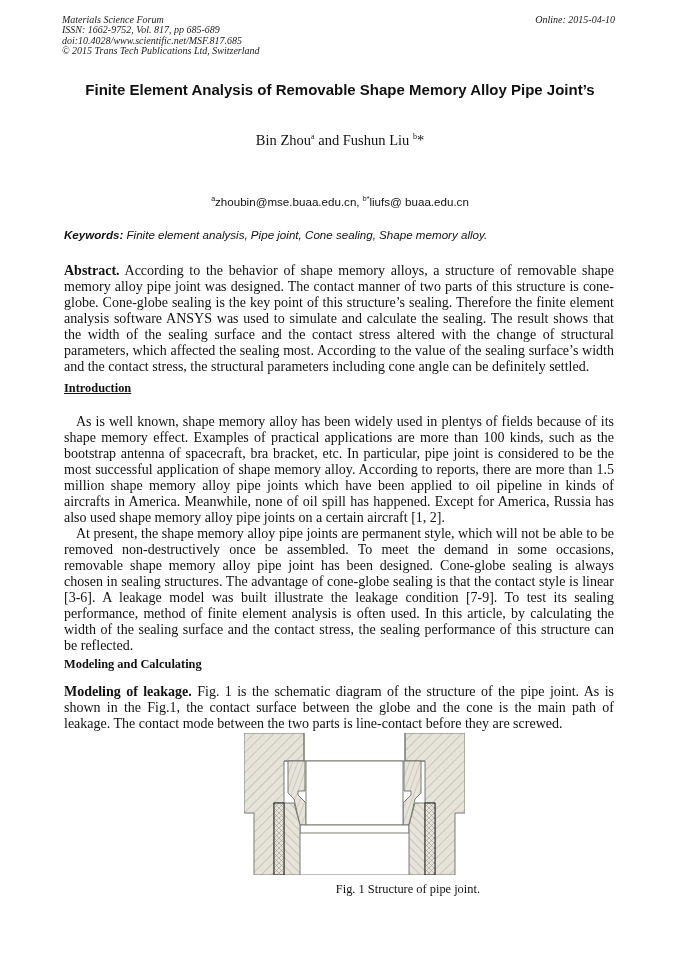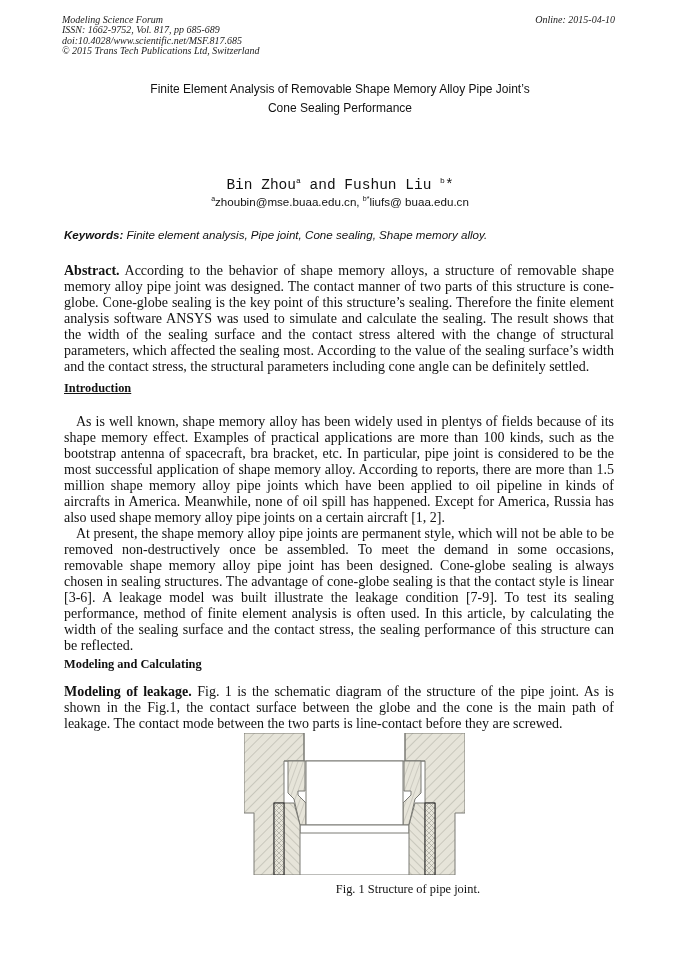--- a/index.html
+++ b/index.html
@@ -14,26 +14,26 @@
     font-size: 10px; line-height: 10.4px; color: #222;
   }
   .hdr-right {
     position: absolute; right: 63px; top: 15px;
     font-family: "Liberation Serif", serif; font-style: italic;
     font-size: 10px; line-height: 10.4px; color: #222;
   }
   .title {
     position: absolute; left: 40px; width: 600px; top: 80px;
     text-align: center; font-family: "Liberation Sans", sans-serif;
-    font-weight: normal; font-size: 12px; line-height: 19px; color: #111;
+    font-weight: bold; font-size: 15px; line-height: 19px; color: #111;
   }
   .authors {
     position: absolute; left: 40px; width: 600px; top: 128px;
-    text-align: center; font-family: Liberation Mono, monospace;
-    font-size: 14.5px; line-height: 18px; margin-top: 44px;
+    text-align: center; font-family: Liberation Serif, serif;
+    font-size: 14.5px; line-height: 18px;
   }
   .authors sup { font-size: 8px; vertical-align: 6px; }
   .affil {
     position: absolute; left: 55px; width: 570px; top: 157px;
     text-align: center; font-family: "Liberation Sans", sans-serif;
     font-size: 11.6px; line-height: 16px;
   }
   .emails {
     position: absolute; left: 55px; width: 570px; top: 192px;
     text-align: center; font-family: "Liberation Sans", sans-serif;
@@ -60,30 +60,29 @@
   .figure { position: absolute; left: 244px; top: 733px; width: 221px; height: 142px; }
   .caption {
     position: absolute; left: 200px; width: 280px; top: 881px; text-align: right;
     font-family: "Liberation Serif", serif; font-size: 12.4px; line-height: 16px;
   }
 </style>
 </head>
 <body>
 
 <div class="hdr-left">
-  <div>Modeling Science Forum</div>
+  <div>Materials Science Forum</div>
   <div>ISSN: 1662-9752, Vol. 817, pp 685-689</div>
   <div>doi:10.4028/www.scientific.net/MSF.817.685</div>
   <div>© 2015 Trans Tech Publications Ltd, Switzerland</div>
 </div>
 <div class="hdr-right">Online: 2015-04-10</div>
 
 <div class="title">
   <div>Finite Element Analysis of Removable Shape Memory Alloy Pipe Joint’s</div>
-  <div>Cone Sealing Performance</div>
 </div>
 
 <div class="authors">
   <span>Bin Zhou</span><sup>a</sup><span> and Fushun Liu </span><sup><span>b</span></sup><span>*</span>
 </div>
 
 <div class="affil">
 </div>
 
 <div class="emails">

